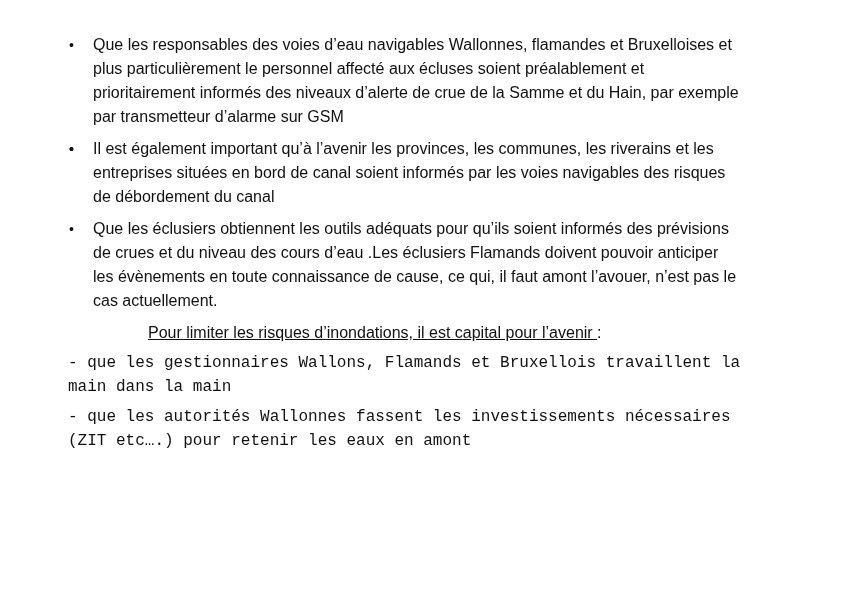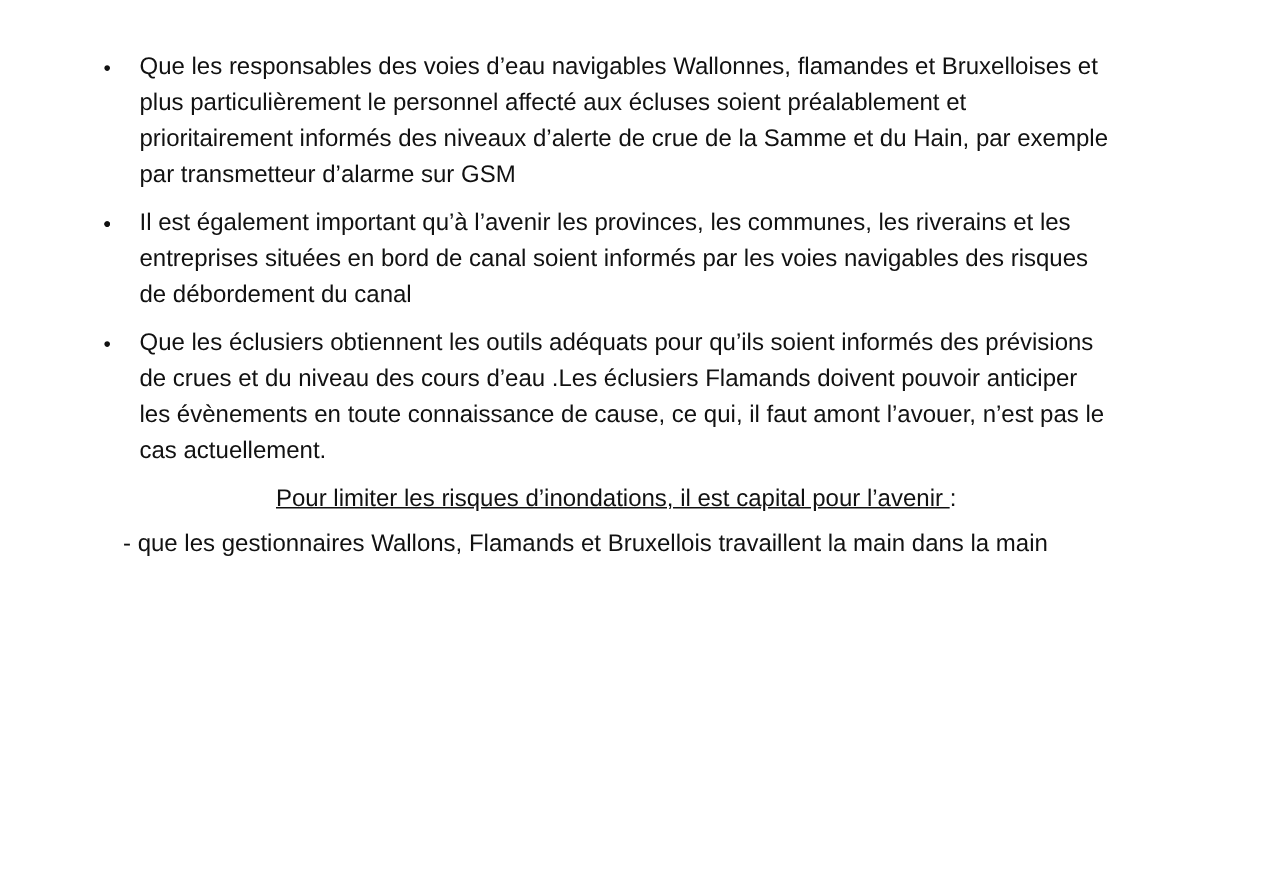--- a/index.html
+++ b/index.html
@@ -39,26 +39,26 @@
     left: 1px;
     top: 0;
     font-size: 14px;
   }
   .section-heading {
     margin: 6px 0 6px 80px;
     white-space: pre-wrap;
   }
   .underlined {
     text-decoration: underline;
-    margin-left: 36px;
   }
   .dash-para {
-    margin: 0 0 6px 14px;
+    margin: 0 0 6px 0;
     max-width: 706px;
     white-space: pre-wrap;
+    font-family: Liberation Mono, monospace;
   }
 </style>
 </head>
 <body>
 
 <div class="slide">
   <div class="content">
 
     <ul class="bullet-list">
       <li>
@@ -74,15 +74,16 @@
       </li>
       <li>
         <span class="bullet-marker">•</span>
         <span>Que les éclusiers obtiennent les outils adéquats pour qu’ils soient informés des prévisions de crues et du niveau des cours d’eau .Les éclusiers Flamands doivent pouvoir anticiper les évènements en toute connaissance de cause, ce qui, il faut amont l’avouer, n’est pas le cas actuellement.</span>
       </li>
     </ul>
 
     <p class="section-heading"><span class="underlined">Pour limiter les risques d’inondations, il est capital pour l’avenir </span><span>:</span></p>
 
     <p class="dash-para">- que les gestionnaires Wallons, Flamands et Bruxellois travaillent la main dans la main</p>
+    <p class="dash-para">- que les autorités Wallonnes fassent les investissements nécessaires (ZIT etc….) pour retenir les eaux en amont</p>
 
   </div>
 </div>
 
 </body></html>

